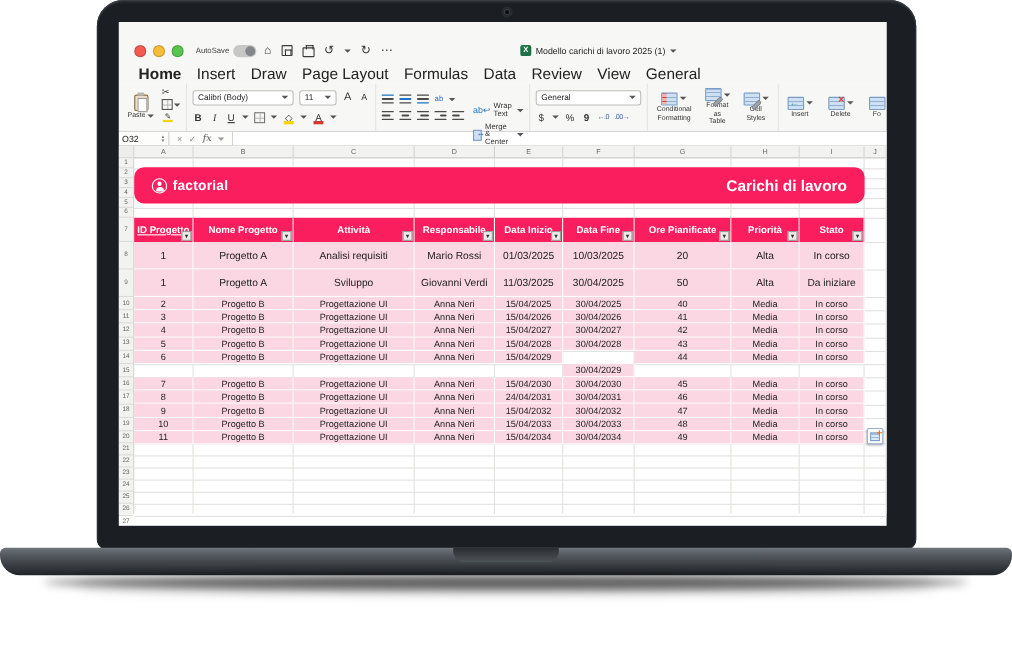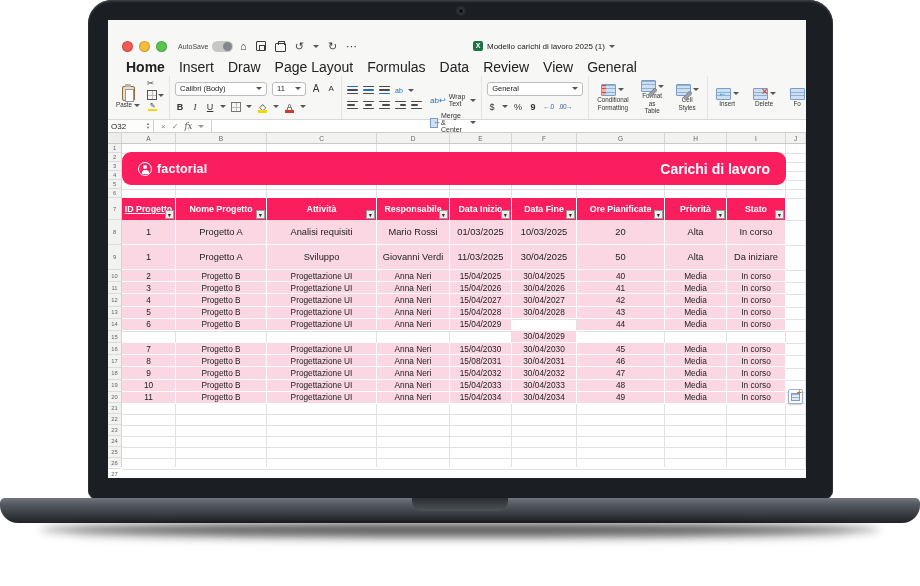--- a/index.html
+++ b/index.html
@@ -580,21 +580,21 @@
               <div class="dcell" style="width: 65px; height: 12.2px; background: rgb(250, 215, 226);">30/04/2030</div>
               <div class="dcell" style="width: 88px; height: 12.2px; background: rgb(250, 215, 226);">45</div>
               <div class="dcell" style="width: 62px; height: 12.2px; background: rgb(250, 215, 226);">Media</div>
               <div class="dcell" style="width: 59px; height: 12.2px; background: rgb(250, 215, 226);">In corso</div>
             </div>
             <div class="trow">
               <div class="dcell" style="width: 54px; height: 12.2px; background: rgb(250, 215, 226);">8</div>
               <div class="dcell" style="width: 91px; height: 12.2px; background: rgb(250, 215, 226);">Progetto B</div>
               <div class="dcell" style="width: 110px; height: 12.2px; background: rgb(250, 215, 226);">Progettazione UI</div>
               <div class="dcell" style="width: 73px; height: 12.2px; background: rgb(250, 215, 226);">Anna Neri</div>
-              <div class="dcell" style="width: 62px; height: 12.2px; background: rgb(250, 215, 226);">15/08/2031</div>
+              <div class="dcell" style="width: 62px; height: 12.2px; background: rgb(250, 215, 226);">24/04/2031</div>
               <div class="dcell" style="width: 65px; height: 12.2px; background: rgb(250, 215, 226);">30/04/2031</div>
               <div class="dcell" style="width: 88px; height: 12.2px; background: rgb(250, 215, 226);">46</div>
               <div class="dcell" style="width: 62px; height: 12.2px; background: rgb(250, 215, 226);">Media</div>
               <div class="dcell" style="width: 59px; height: 12.2px; background: rgb(250, 215, 226);">In corso</div>
             </div>
             <div class="trow">
               <div class="dcell" style="width: 54px; height: 12.2px; background: rgb(250, 215, 226);">9</div>
               <div class="dcell" style="width: 91px; height: 12.2px; background: rgb(250, 215, 226);">Progetto B</div>
               <div class="dcell" style="width: 110px; height: 12.2px; background: rgb(250, 215, 226);">Progettazione UI</div>
               <div class="dcell" style="width: 73px; height: 12.2px; background: rgb(250, 215, 226);">Anna Neri</div>

